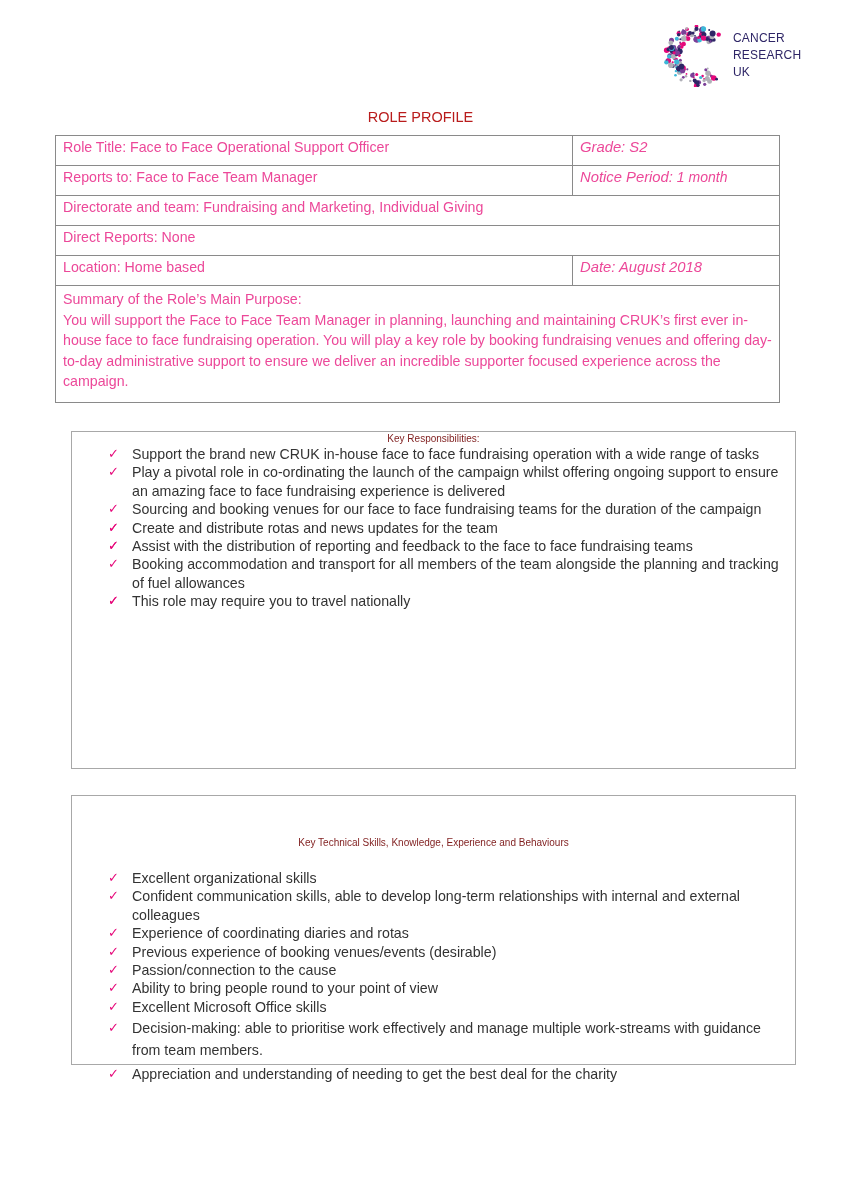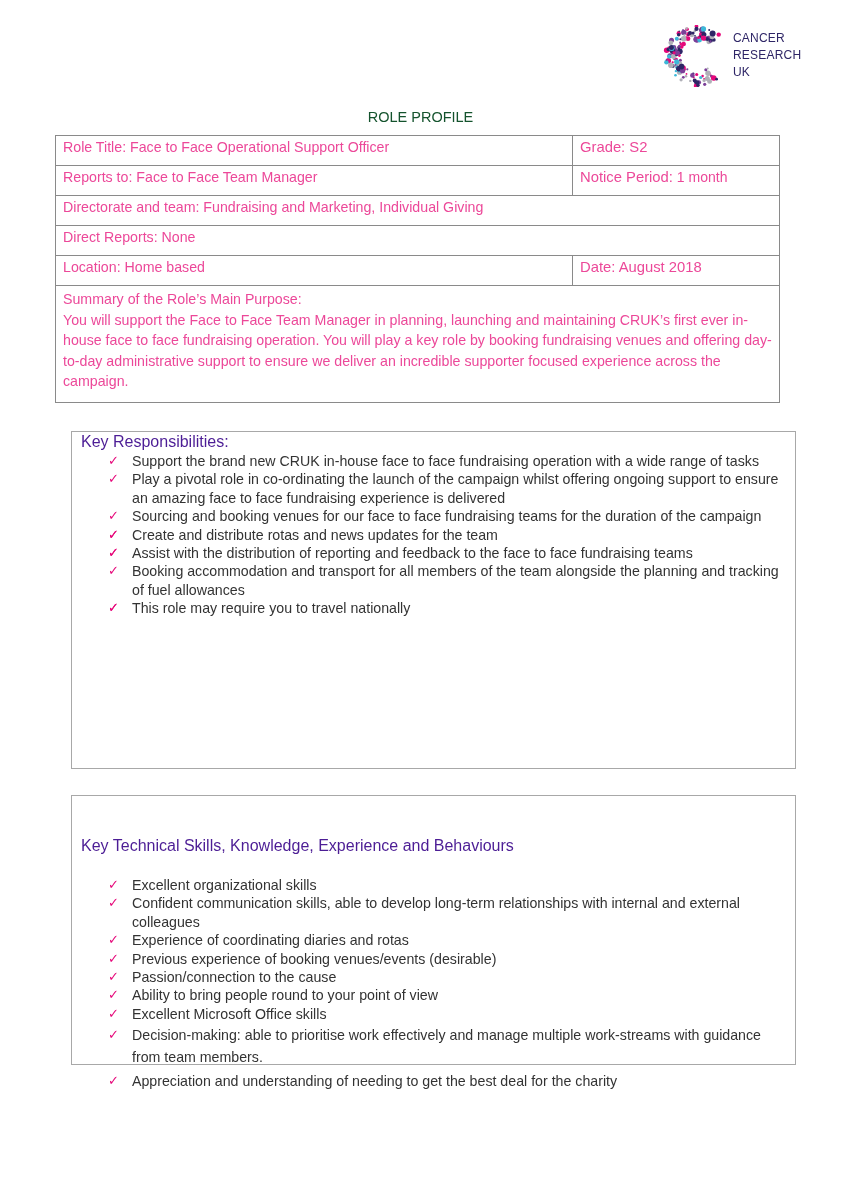--- a/index.html
+++ b/index.html
@@ -8,38 +8,38 @@
     font-family: "Liberation Sans", sans-serif; color: #2a2a2a;
   }
   .logo { position: absolute; left: 655px; top: 25px; width: 170px; height: 65px; }
   .logo svg { position: absolute; left: 0; top: 0; }
   .logo-text {
     position: absolute; left: 78px; top: 5px; color: #2e2566;
     font-size: 12px; line-height: 17px; letter-spacing: 0.2px;
   }
   .title {
     position: absolute; left: 0; width: 841px; top: 109px; text-align: center;
-    color: #14532d; font-size: 14.5px;
+    color: #b91c1c; font-size: 14.5px;
   }
   table.profile {
     position: absolute; left: 55px; top: 135px; width: 725px;
     border-collapse: collapse; font-size: 14.2px; color: #ec4899;
   }
   table.profile td {
     border: 1.5px solid #8a8a8a; padding: 3px 7px 10px 7px; vertical-align: top;
   }
-  table.profile td.right { width: 192px; font-size: 14.8px; }
+  table.profile td.right { width: 192px; font-size: 14.8px; font-style: italic; }
   td.summary { line-height: 20.5px; padding-top: 1px; padding-bottom: 2px; }
   .box {
     position: absolute; left: 71px; width: 723px; border: 1.5px solid #a8a8a8;
     font-size: 14.2px; color: #333;
   }
   .box1 { top: 431px; height: 336px; }
   .box2 { top: 795px; height: 268px; }
-  .box-head { padding: 1px 9px; font-size: 16px; color: #4c1d95; }
+  .box-head { padding: 1px 9px; font-size: 10px; color: #7f1d1d; text-align: center; }
   .box2 .box-head { padding-top: 1px; margin-bottom: 20px; margin-top: 40px; }
   ul.checks { list-style: none; margin: 0; padding: 0 0 0 36px; }
   ul.checks li {
     position: relative; padding-left: 24px; line-height: 18.4px; padding-right: 10px;
   }
   .box2 ul.checks li { line-height: 18.4px; }
   .box2 ul.checks li.tall { line-height: 22px; margin-top: 1px; }
   .box2 ul.checks li.gap { margin-top: 4px; }
   .tick {
     position: absolute; left: 0; top: 0; color: #e6087a; font-size: 13px;

